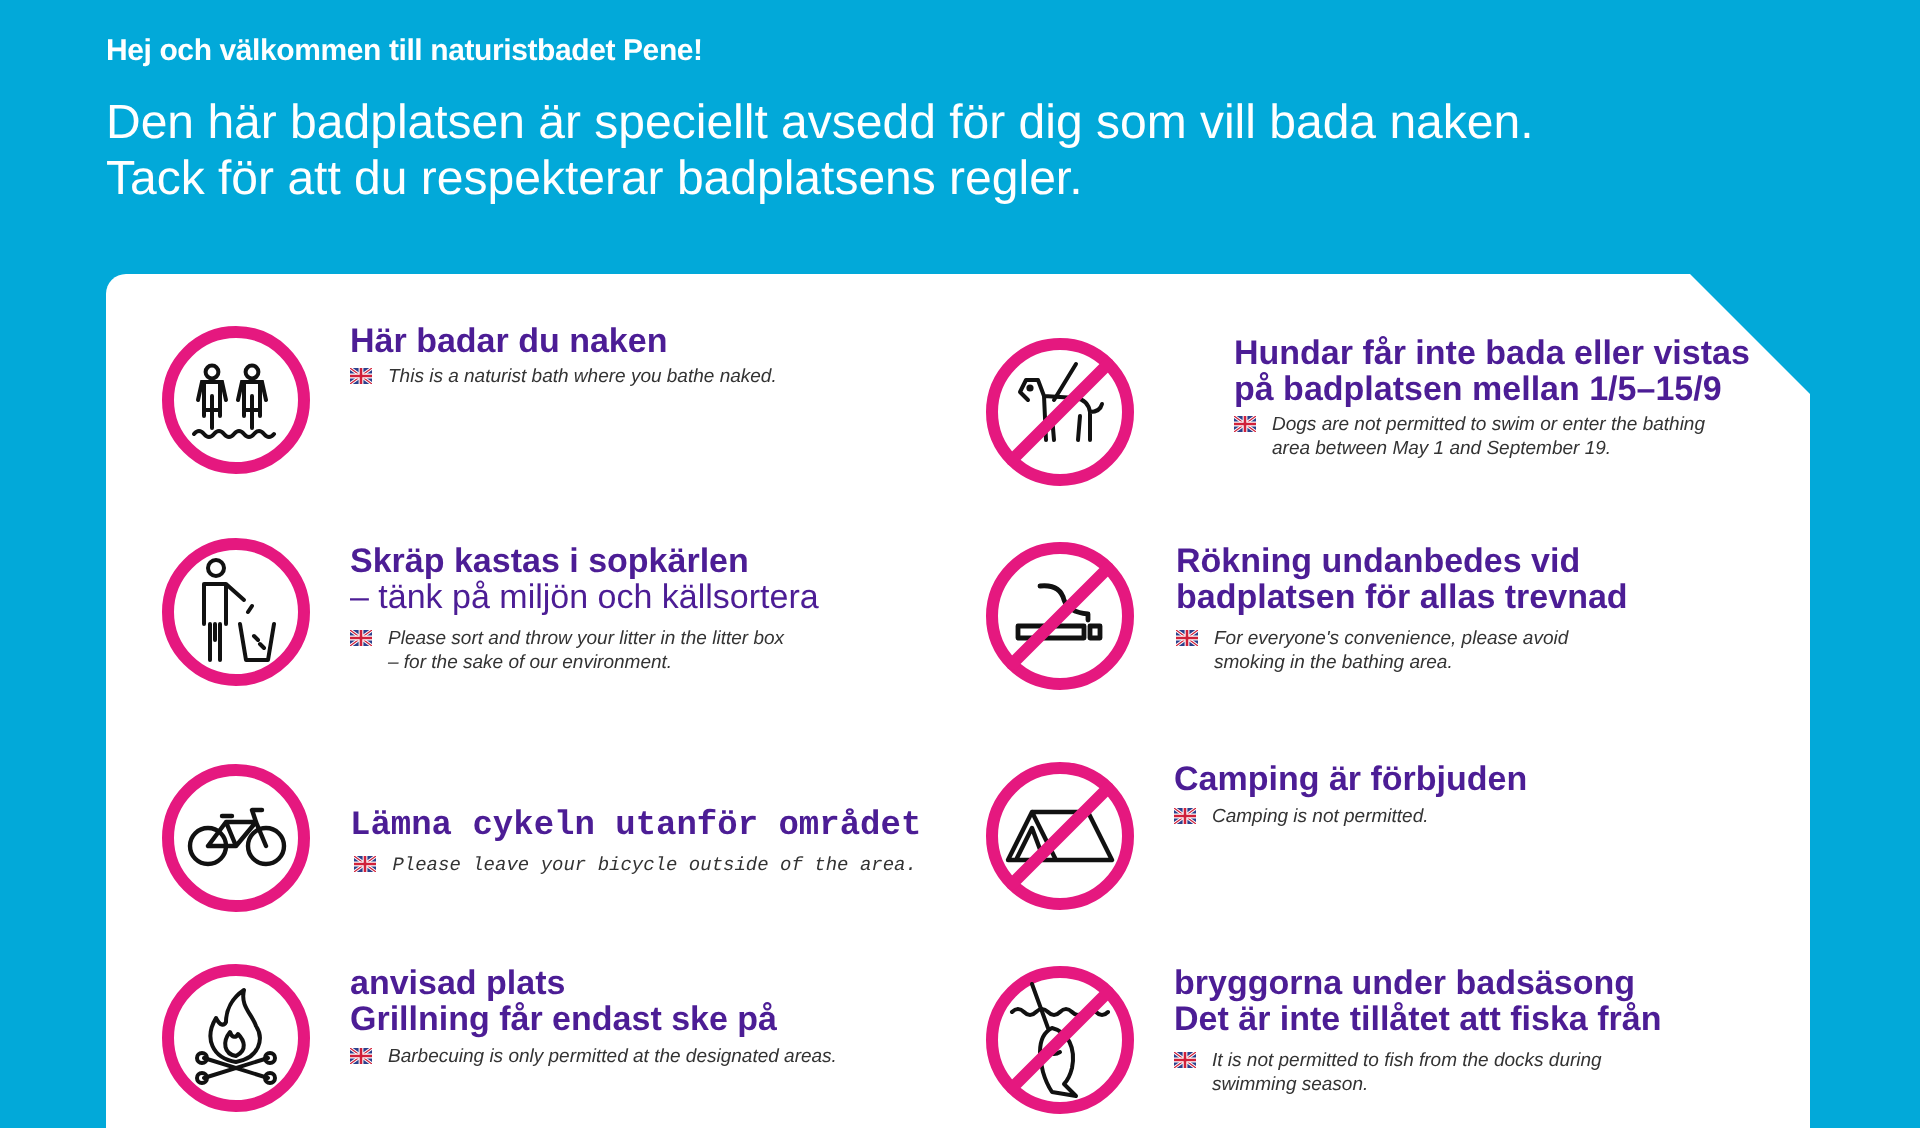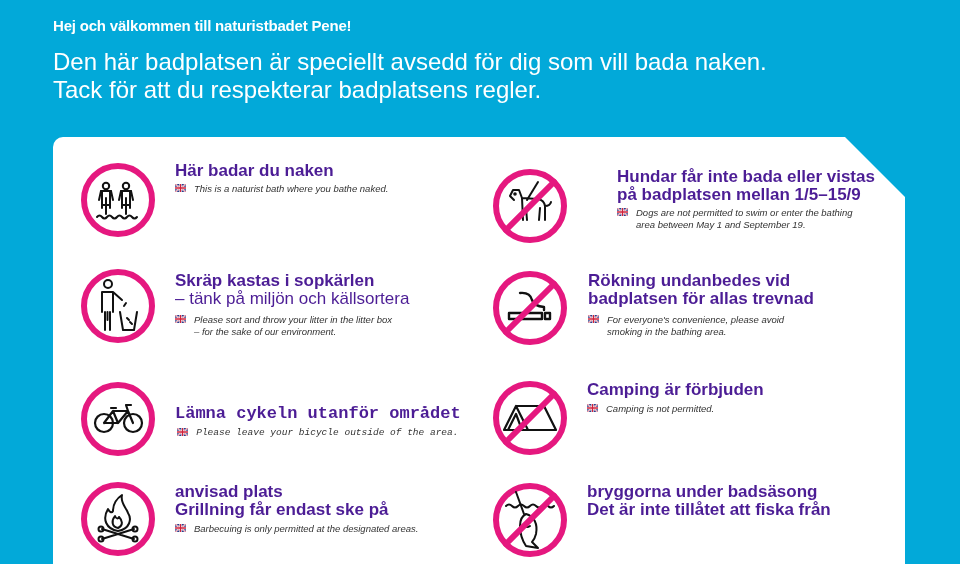--- a/index.html
+++ b/index.html
@@ -239,13 +239,22 @@
       <path d="M32,44 q3,2 6,0"></path>
     </g>
     <line x1="14" y1="62" x2="62" y2="14" stroke="#e5187f" stroke-width="6" stroke-linecap="round"></line>
   </svg>
 </div>
 <div class="rule-text" style="left:587px; top:483px;">
   <div class="rule-title">
     <div>bryggorna under badsäsong</div>
     <div>Det är inte tillåtet att fiska från</div>
   </div>
+  <div class="rule-en" style="margin-top:6px;">
+    <svg class="flag" viewBox="0 0 11 8">
+        <use href="#ukflag"></use>
+      </svg>
+    <div>
+      <div>It is not permitted to fish from the docks during</div>
+      <div>swimming season.</div>
+    </div>
+  </div>
 </div>
 
 </body></html>

